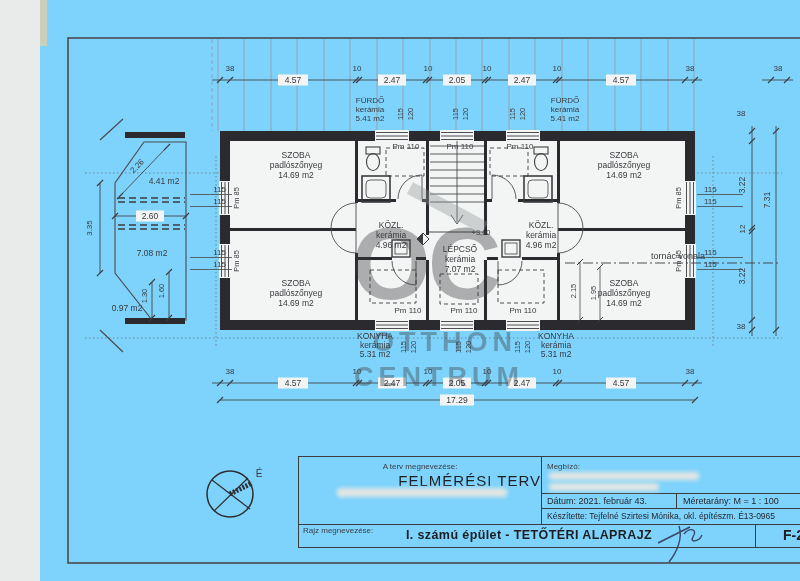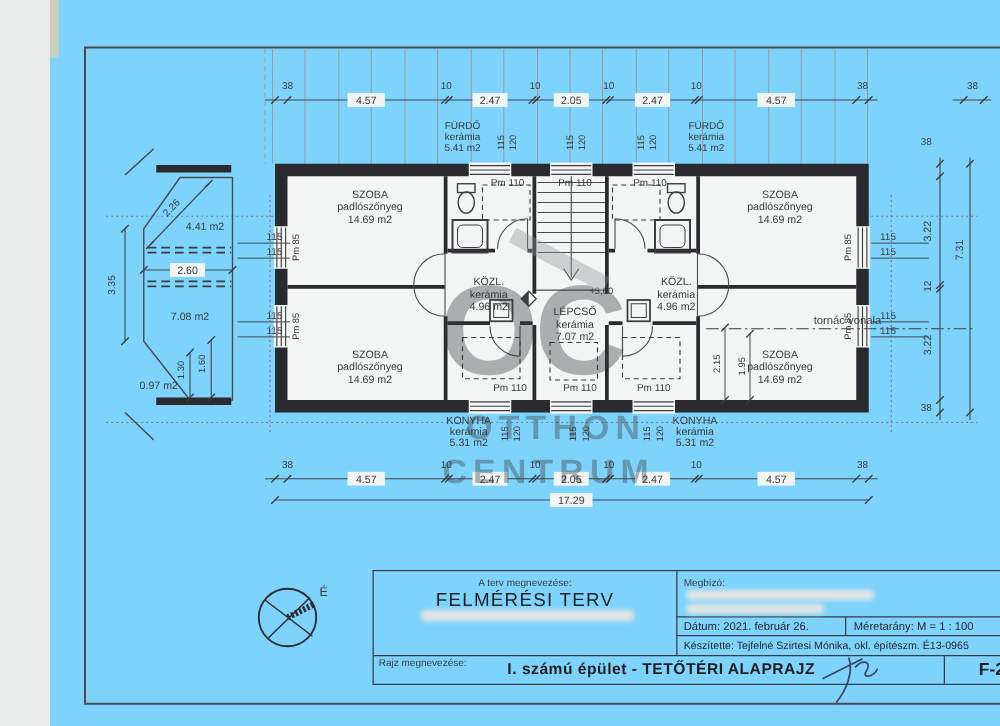--- a/index.html
+++ b/index.html
@@ -9,21 +9,21 @@
   svg text{fill:#3a3a3e;font-family:"Liberation Sans",sans-serif;}
   .edge-green{position:absolute;left:0;top:0;width:7px;height:46px;background:#c9cfbb;}
   .edge-right{position:absolute;right:0;top:0;width:10px;height:581px;background:#e7e9e8;}
   
   .tb{position:absolute;left:258px;top:456px;width:505px;height:90px;border:1.3px solid #3b3b40;
       color:#26262b;}
   .tb .line{position:absolute;background:#3b3b40;}
   .tb .cell-label{position:absolute;font-size:8px;color:#3c3c42;}
   .blur-bar{position:absolute;background:#e2e5e3;filter:blur(2px);border-radius:3px;}
   .t-plan-label{left:0;top:5px;width:242px;text-align:center;}
-  .t-plan-name{position:absolute;left:0;top:15px;width:242px;text-align:center;font-size:15px;
+  .t-plan-name{position:absolute;left:0;top:15px;width:242px;text-align:right;font-size:15px;
                letter-spacing:1px;color:#1f1f24;}
   .t-building{position:absolute;left:0;top:44px;width:242px;text-align:center;font-size:9px;}
   .t-purpose{position:absolute;left:0;top:57px;width:242px;text-align:center;font-size:8.5px;}
   .t-client{left:248px;top:5px;}
   .t-date-row{position:absolute;left:248px;top:39px;font-size:9px;}
   .t-scale-row{position:absolute;left:384px;top:39px;font-size:9px;}
   .t-author{position:absolute;left:248px;top:54px;font-size:8.5px;text-align:right;}
   .t-draw-label{left:4px;top:69px;}
   .t-draw-name{position:absolute;left:40px;top:71px;width:380px;text-align:center;font-size:12.5px;
                font-weight:bold;letter-spacing:.4px;color:#1d1d22;}
@@ -476,21 +476,21 @@
 
     <div class="cell-label t-plan-label">A terv megnevezése:</div>
     <div class="t-plan-name">FELMÉRÉSI TERV</div>
     <div class="blur-bar" style="left:38px;top:31px;width:170px;height:9px;"></div>
 
     <div class="cell-label t-client">Megbízó:</div>
     <div class="blur-bar" style="left:250px;top:15px;width:150px;height:8px;"></div>
     <div class="blur-bar" style="left:250px;top:26px;width:110px;height:8px;"></div>
     <div class="t-date-row">
       <span>Dátum:</span>
-      <span>2021. február 26.</span>
+      <span>2021. február 43.</span>
     </div>
     <div class="t-scale-row">
       <span>Méretarány:</span>
       <span>M = 1 : 100</span>
     </div>
     <div class="t-author">Készítette: Tejfelné Szirtesi Mónika, okl. építészm. É13-0965</div>
 
     <div class="cell-label t-draw-label">Rajz megnevezése:</div>
     <div class="t-draw-name">I. számú épület - TETŐTÉRI ALAPRAJZ</div>
     <div class="t-sheet-no">F-2</div>

